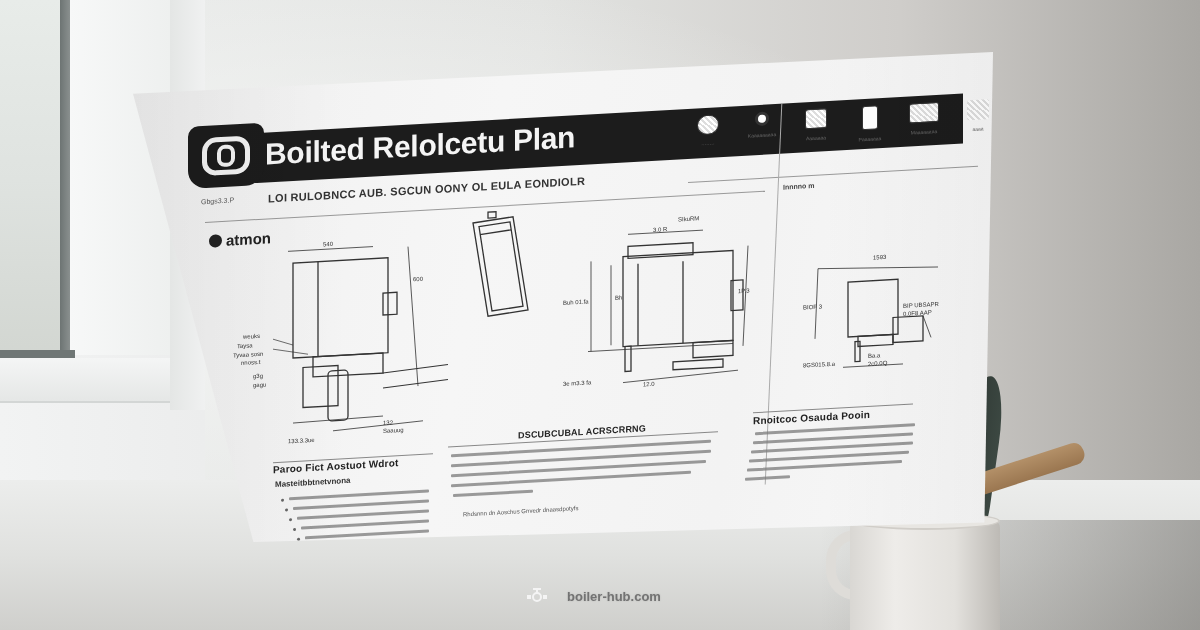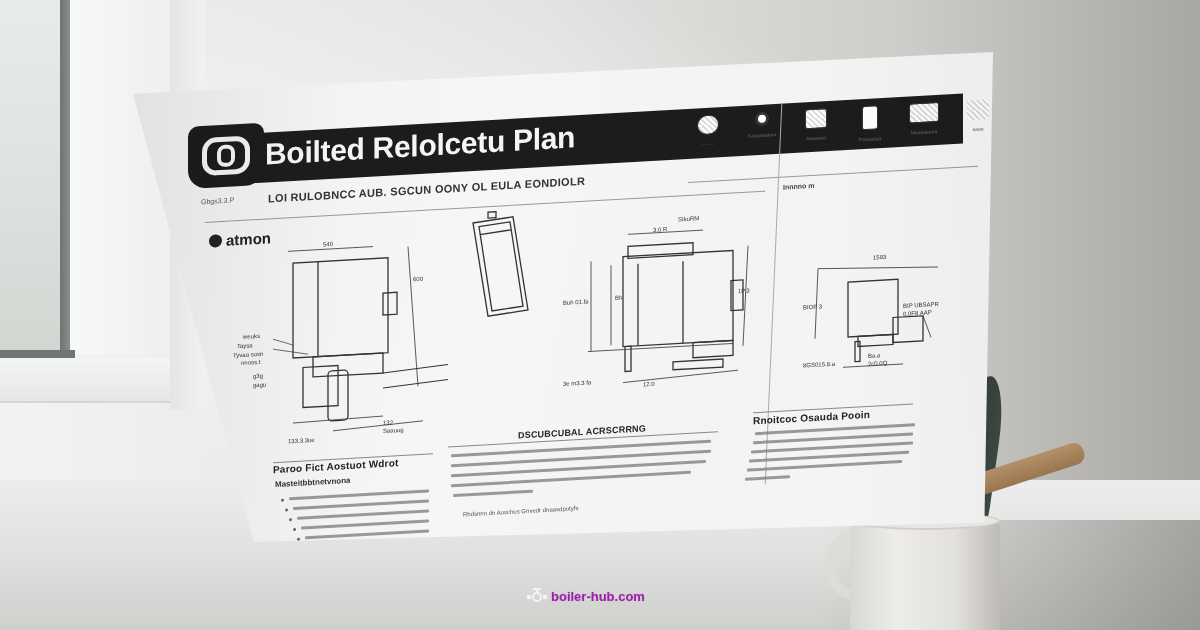--- a/index.html
+++ b/index.html
@@ -202,22 +202,22 @@
     position: absolute; width: 3px; height: 3px; background: #666; border-radius: 50%;
   }
   .footnote {
     position: absolute; font-size: 6px; color: #555;
   }
   .sec-rule { position: absolute; height: 1px; background: #888; }
 
   
   .watermark {
     position: absolute; left: 527px; top: 588px;
-    display: flex; align-items: center; gap: 4px;
-    color: #a21caf; font-size: 13px; font-weight: 700;
+    display: flex; align-items: center; gap: 20px;
+    color: #737373; font-size: 13px; font-weight: 700;
     text-shadow: 0 0 2px rgba(0,0,0,0.15);
   }
   .watermark-icon {
     width: 20px; height: 16px; position: relative;
   }
   .watermark-icon .body {
     position: absolute; left: 5px; top: 4px; width: 10px; height: 10px;
     border: 2px solid #f4f4f4; border-radius: 50%;
   }
   .watermark-icon .stem {

